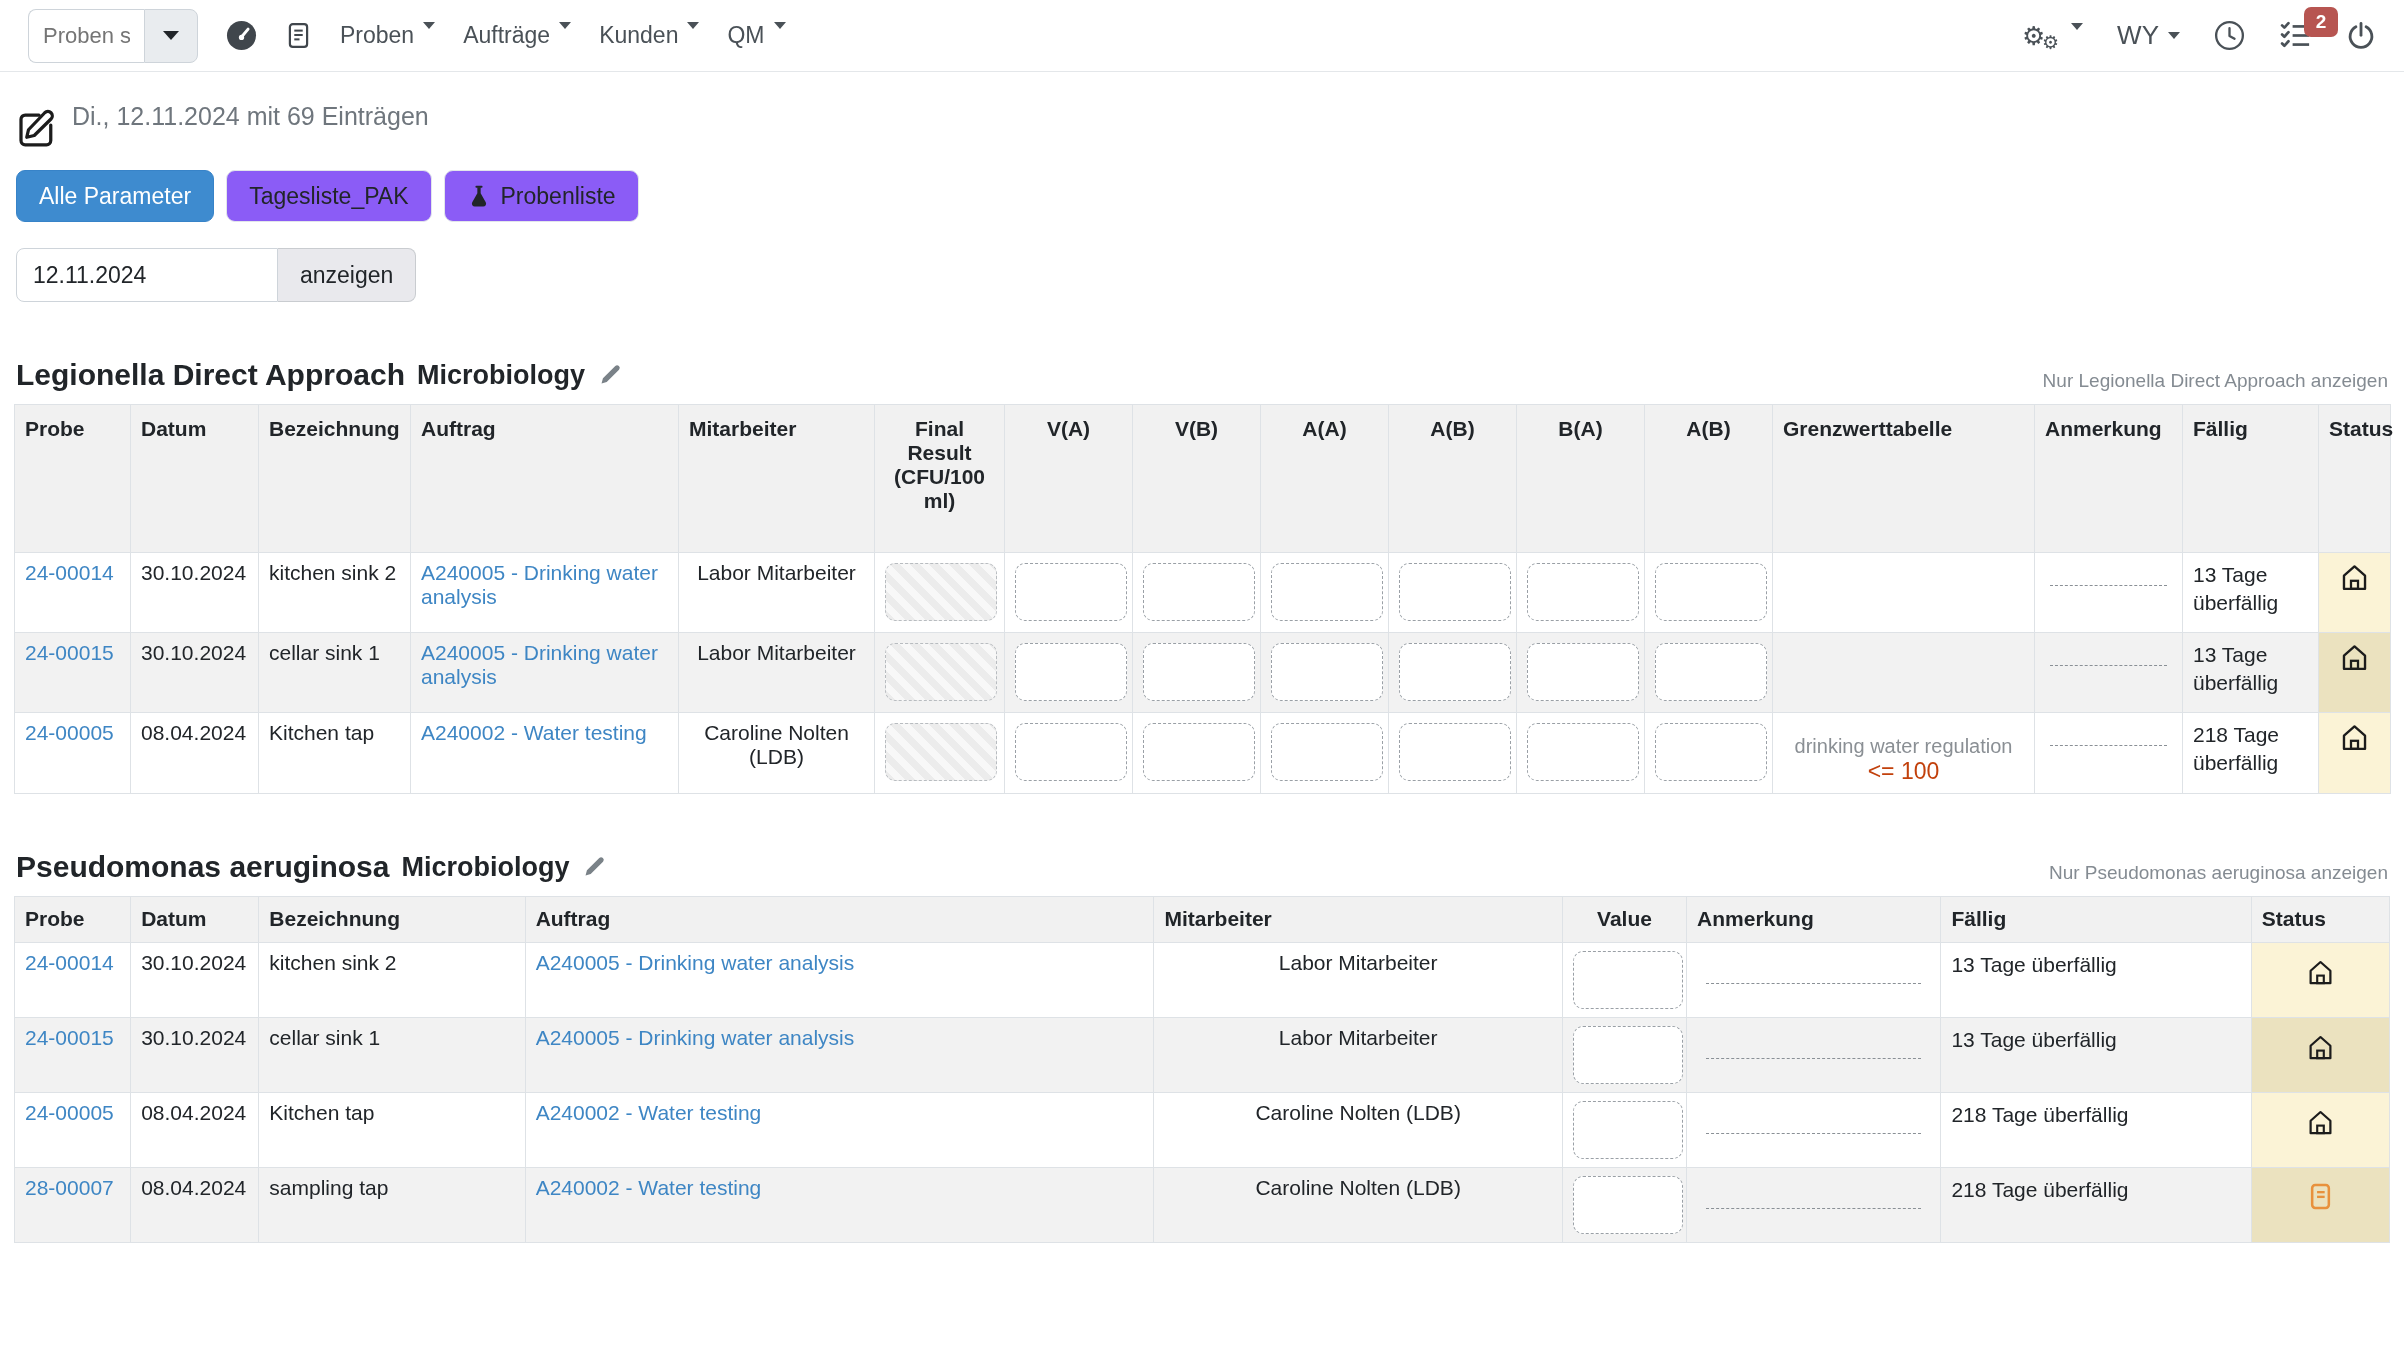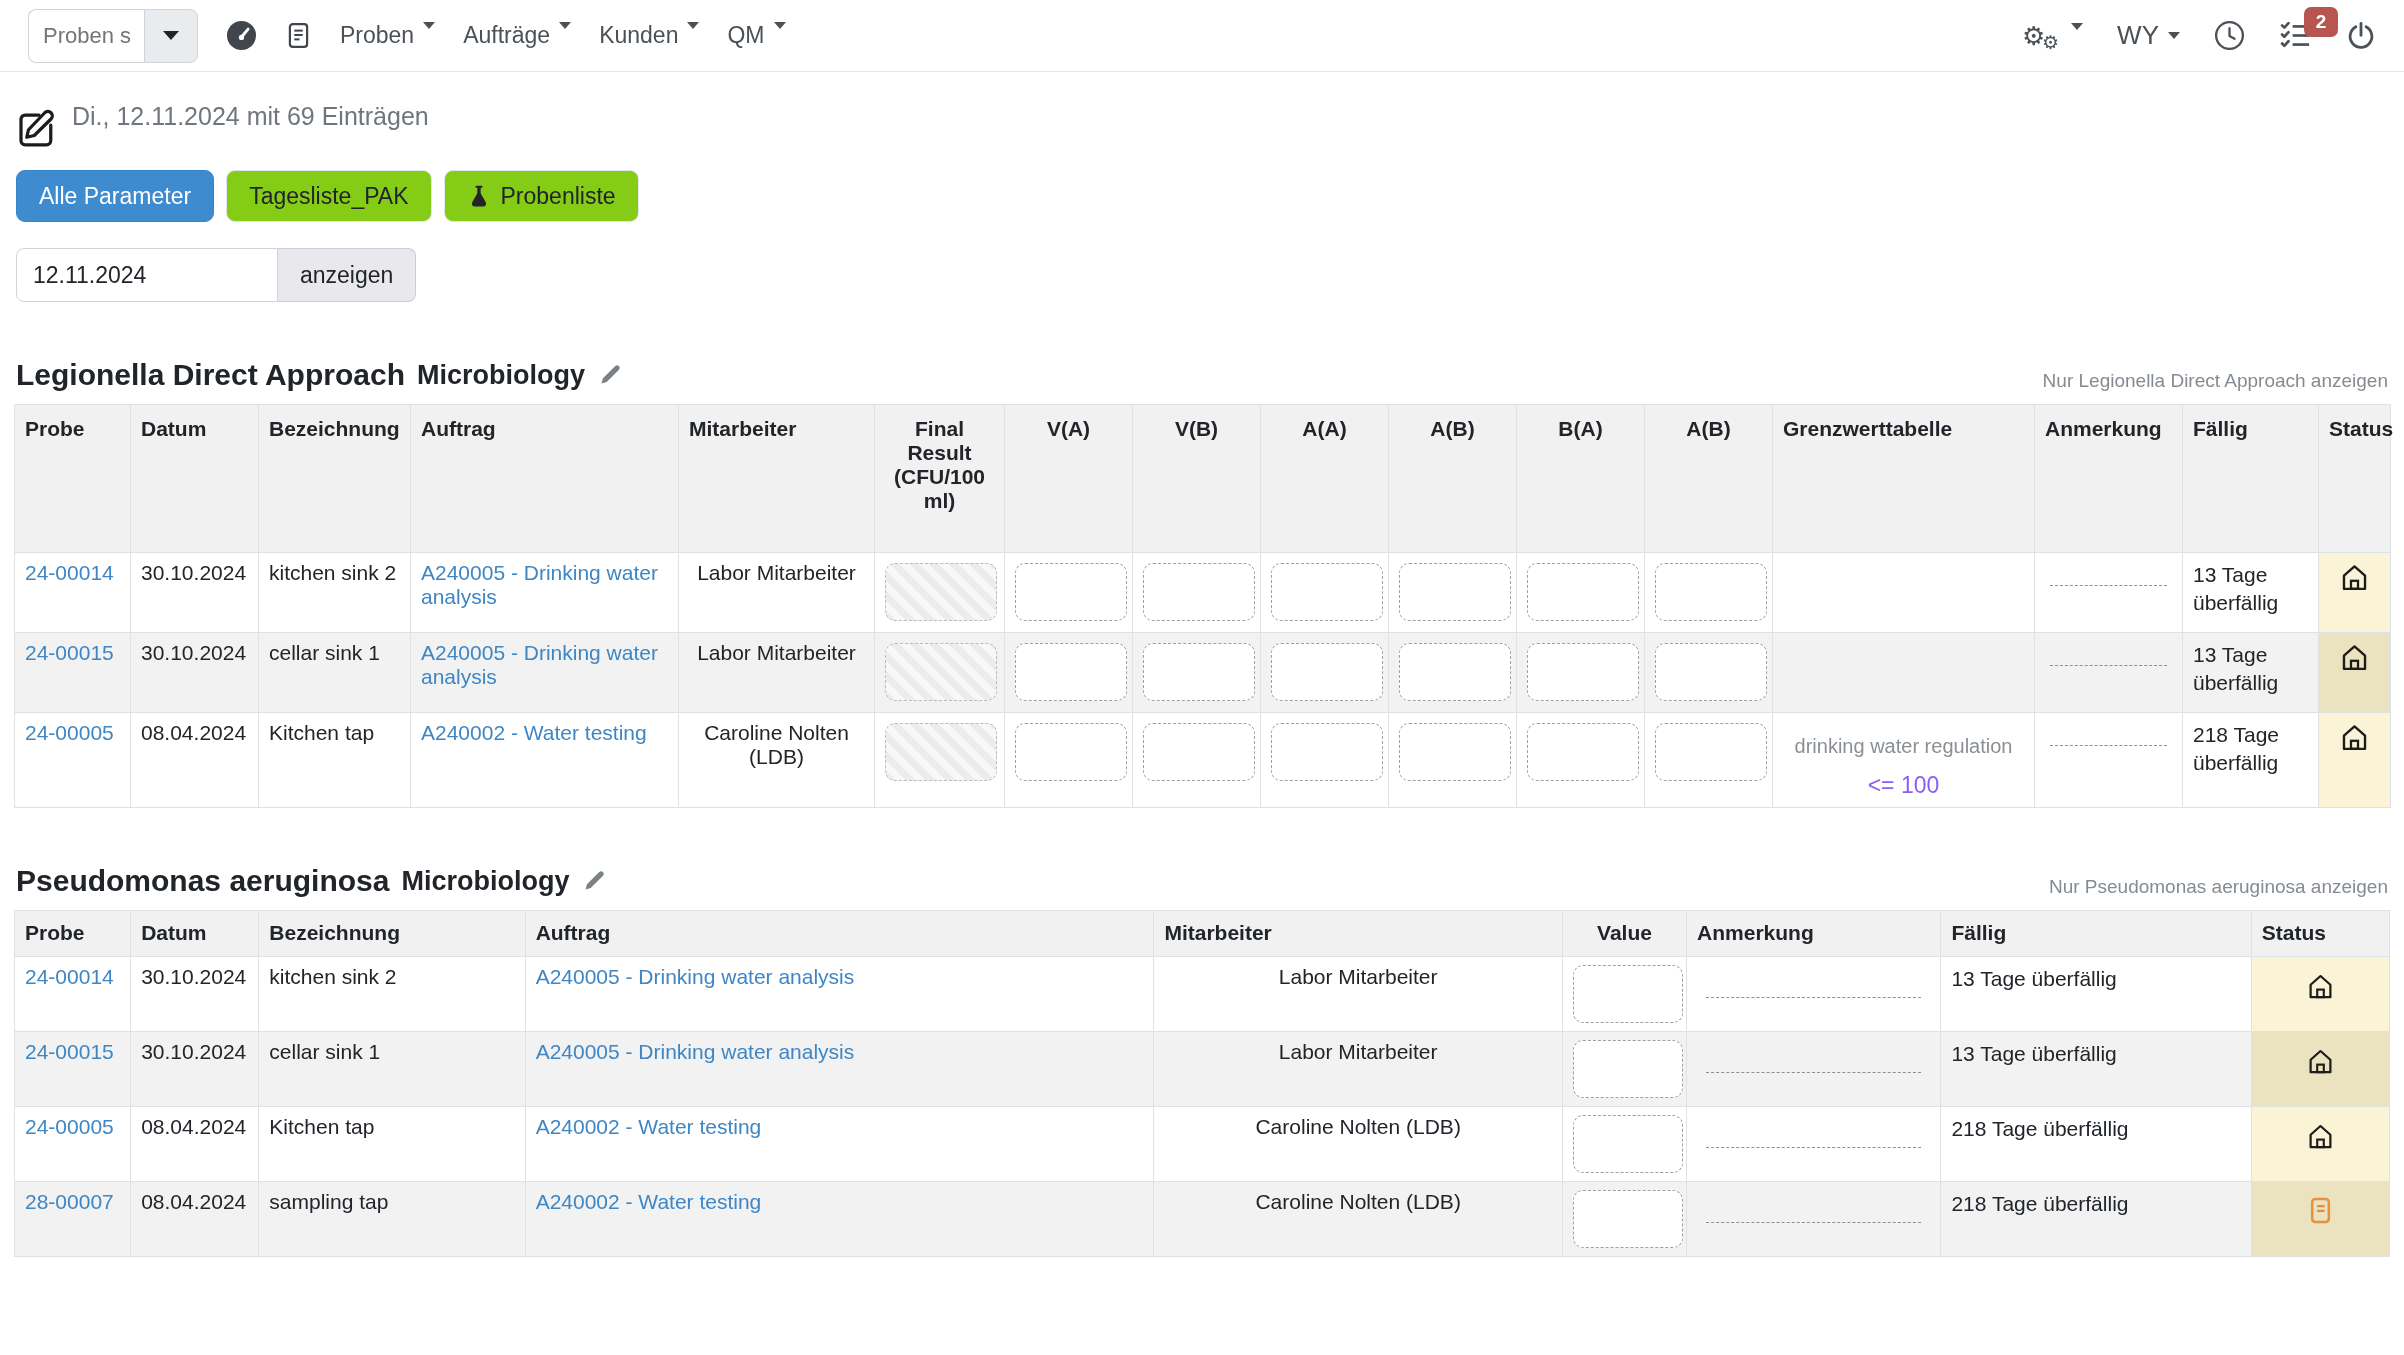--- a/index.html
+++ b/index.html
@@ -46,21 +46,21 @@
   .content { padding:0 14px; }
   .page-head { display:flex; align-items:baseline; gap:16px; margin:30px 2px 0 2px; }
   .page-title { font-size:39px; font-weight:bold; margin:0; letter-spacing:.2px; }
   .page-subtitle { font-size:25px; color:#6f767d; }
   .title-icon { align-self:center; margin-top:6px; }
 
   .tabs { display:flex; gap:12px; margin:22px 2px 0 2px; }
   .tab {
     display:flex; align-items:center; gap:10px; font-size:23px;
     padding:0 22px; height:52px; border-radius:9px; border:1px solid #e2e6ea;
-    background:#84cc16; color:#212529; cursor:pointer; font-family:inherit;
+    background:#8b5cf6; color:#212529; cursor:pointer; font-family:inherit;
   }
   .tab.active { background:#3e8bcf; border-color:#3783c8; color:#fff; }
 
   .date-row { display:flex; margin:26px 2px 0 2px; }
   .date-input {
     width:262px; height:54px; border:1px solid #ced4da; border-radius:8px 0 0 8px;
     padding:0 16px; font-size:23px; color:#212529; outline:none; font-family:inherit;
   }
   .show-btn {
     height:54px; padding:0 22px; font-size:23px; color:#212529; cursor:pointer;
@@ -98,21 +98,21 @@
   }
   .anm-line { border-bottom:1px dashed #8a9096; height:1px; width:92%; margin:24px auto 0 auto; cursor:text; }
   .anm-line.t2 { margin-top:32px; }
   .faellig-cell { font-size:20px; line-height:1.35; }
   .status-cell { text-align:center; padding-top:16px; }
   .cream-a td.status-cell, td.status-cell.cream-a { background:#fbf3d6; }
   .cream-b td.status-cell, td.status-cell.cream-b { background:#ebe2bf; }
   .status-cell svg { margin:0 auto; }
 
   .grenz-name { color:#8a8f94; font-size:20px; display:block; text-align:center; margin-top:14px; }
-  .grenz-limit { color:#8b5cf6; font-size:23px; display:block; text-align:center; margin-top:14px; }
+  .grenz-limit { color:#c2410c; font-size:23px; display:block; text-align:center; margin-top:0; }
 
   .footer-row td { background:#f1f1f1; height:144px; }
   .footer-row td.f-empty { background:#fff; }
   .f-label { text-align:right; font-size:20px; padding-top:14px; padding-right:10px; }
   .col-btn {
     width:108px; min-height:120px; background:#eaeaea; border:1px solid #cfd3d6; border-radius:10px;
     color:#5a6268; font-size:20px; line-height:1.45; cursor:pointer; font-family:inherit; padding:8px 4px;
   }
   .f-collabel { text-align:center; font-size:21px; padding-top:16px; cursor:pointer; }
 

